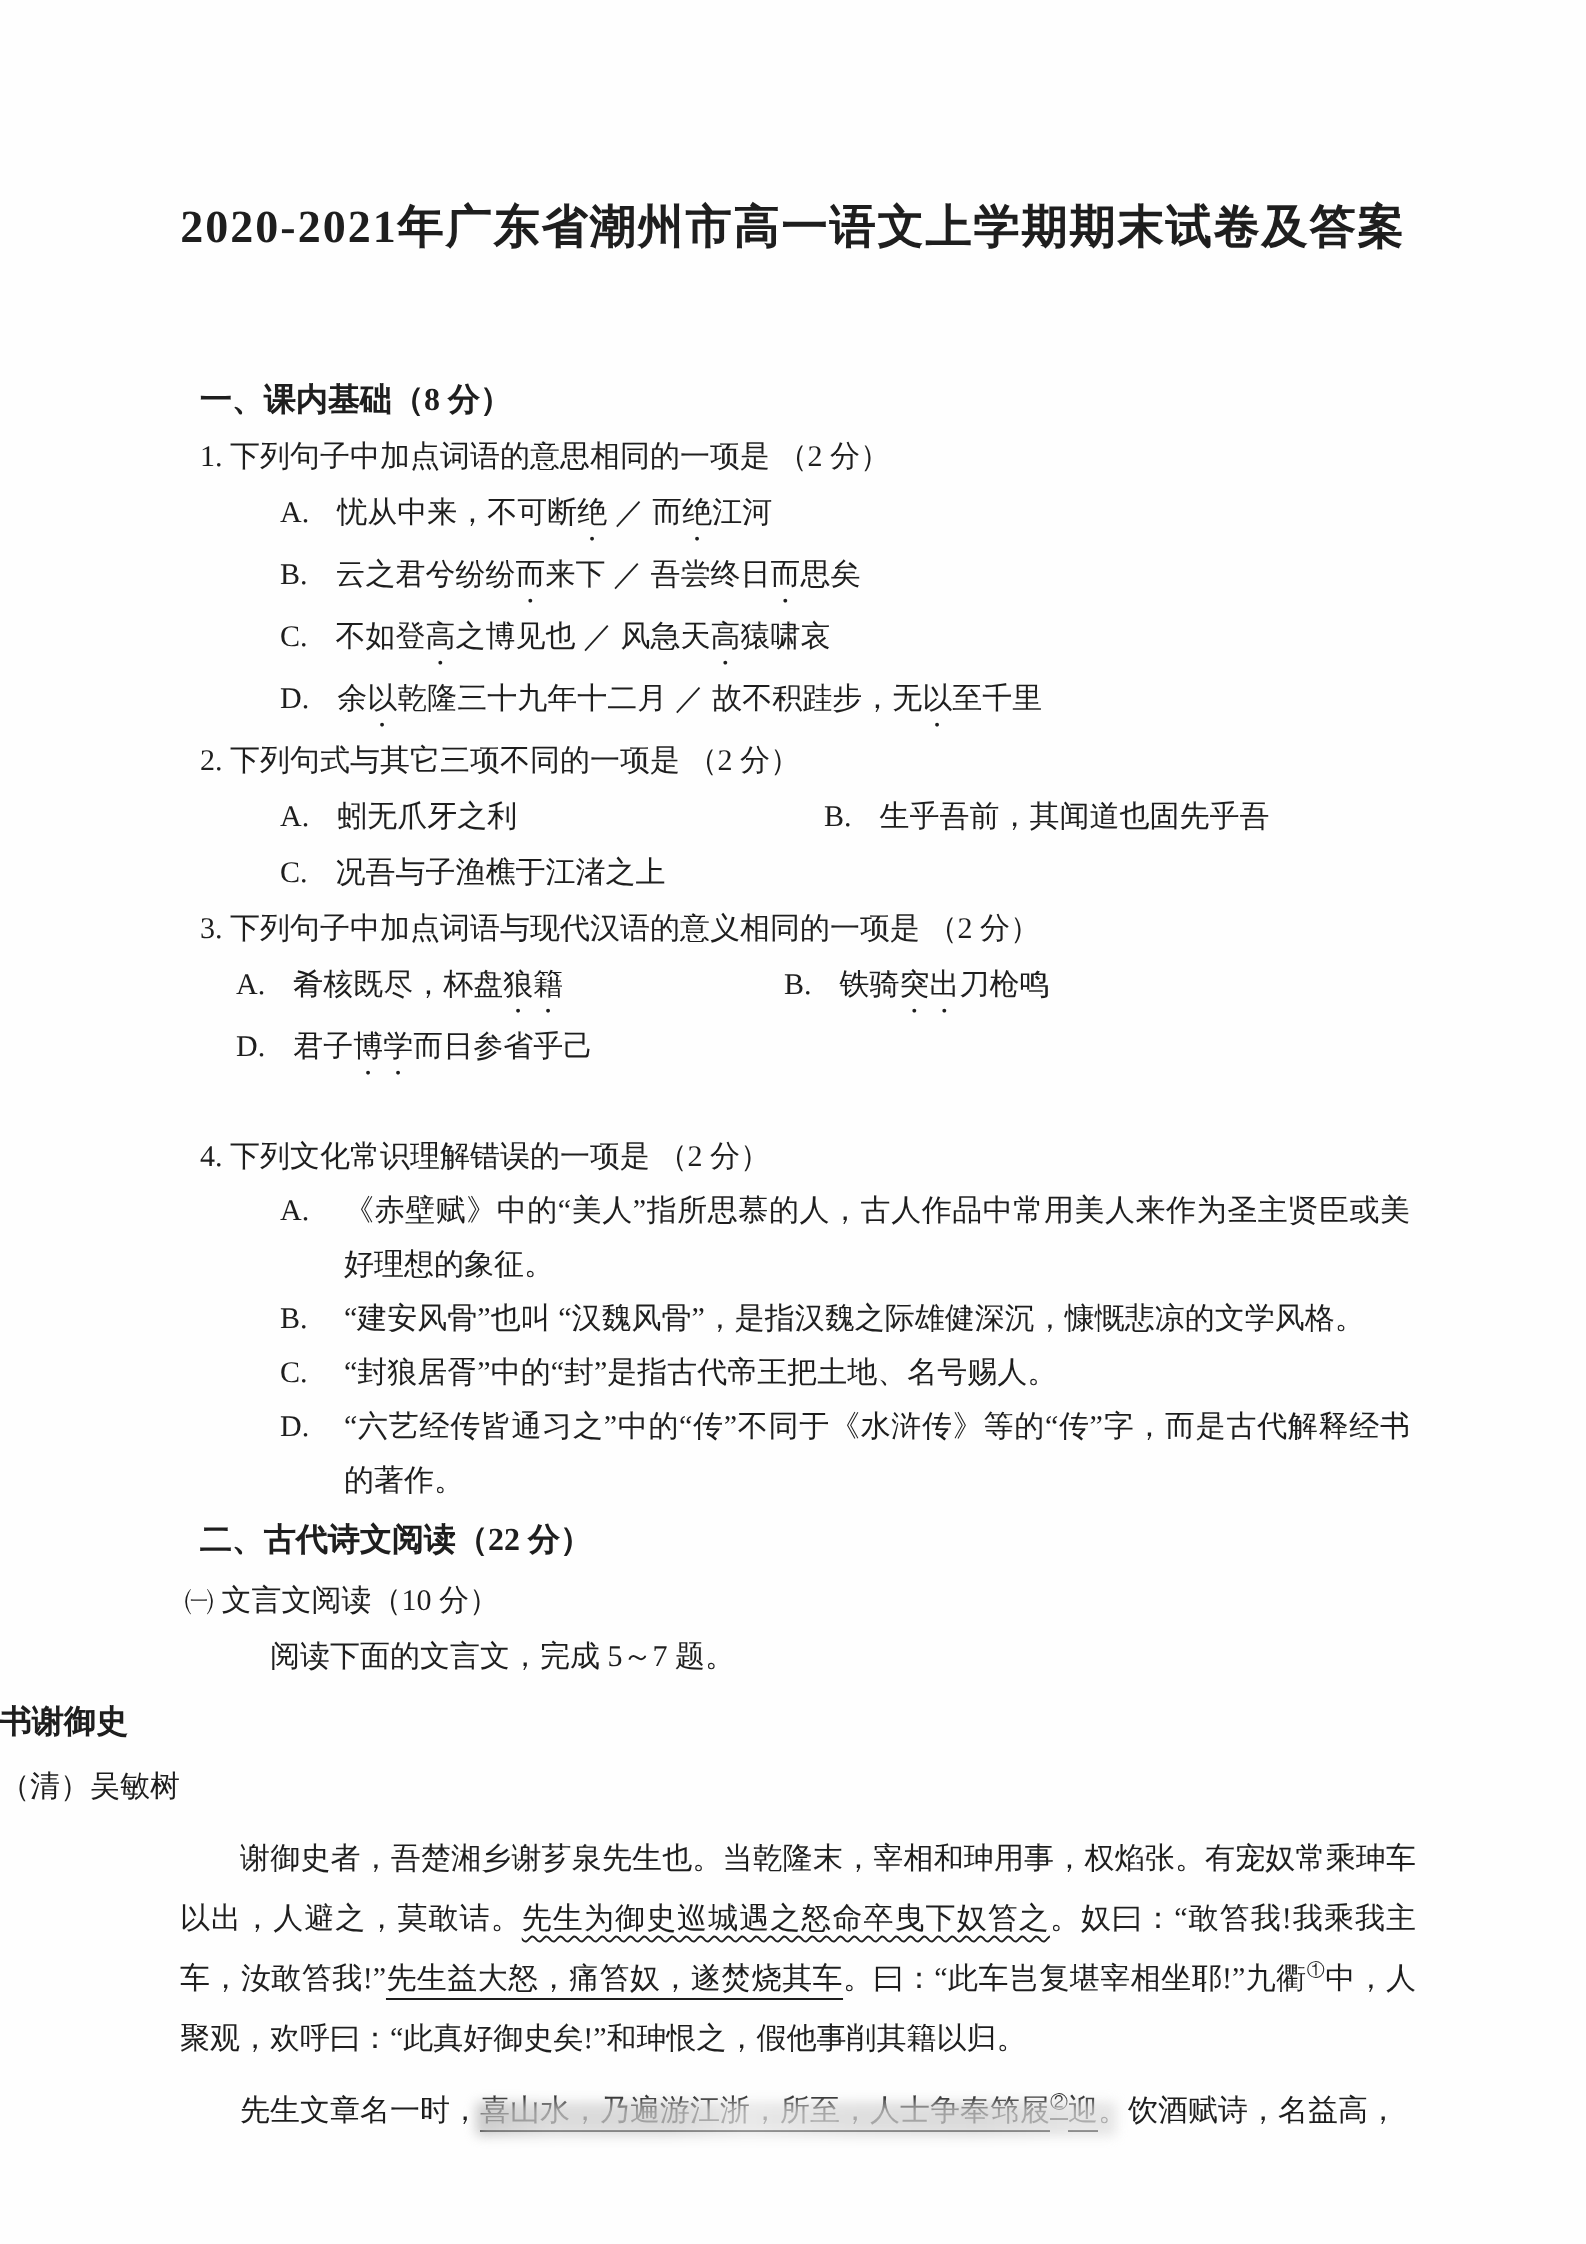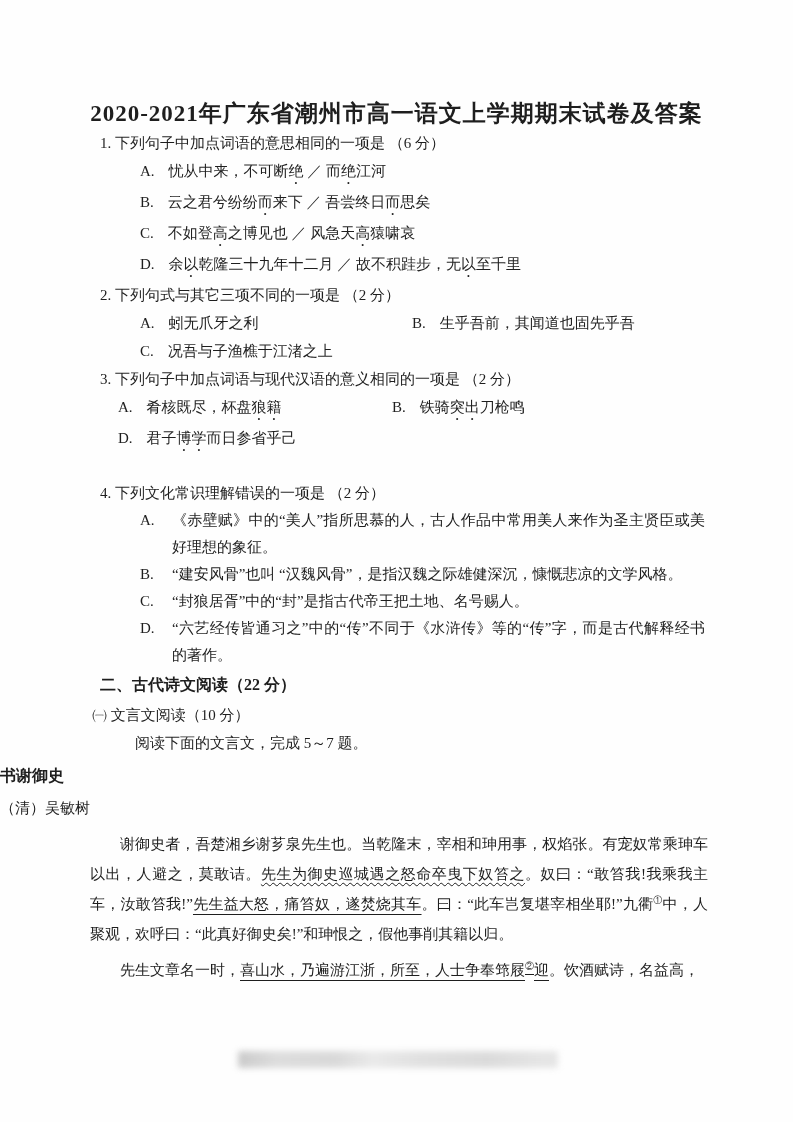--- a/index.html
+++ b/index.html
@@ -69,22 +69,23 @@
     border-radius:2px;
   }
 </style>
 </head>
 <body>
 
 <div class="page">
 
   <div class="title">2020-2021年广东省潮州市高一语文上学期期末试卷及答案</div>
 
+  <div class="sec-heading">一、课内基础（8 分）</div>
 
-  <div class="stem">1.  下列句子中加点词语的意思相同的一项是  （6 分）</div>
+  <div class="stem">1.  下列句子中加点词语的意思相同的一项是  （2 分）</div>
   <div class="opt-line"><span class="opt-label">A.</span><span class="opt-text"><span>忧从中来，不可断</span><span class="em-dot">绝</span><span> ／ 而</span><span class="em-dot">绝</span><span>江河</span></span></div>
   <div class="opt-line"><span class="opt-label">B.</span><span class="opt-text"><span>云之君兮纷纷</span><span class="em-dot">而</span><span>来下 ／ 吾尝终日</span><span class="em-dot">而</span><span>思矣</span></span></div>
   <div class="opt-line"><span class="opt-label">C.</span><span class="opt-text"><span>不如登</span><span class="em-dot">高</span><span>之博见也 ／ 风急天</span><span class="em-dot">高</span><span>猿啸哀</span></span></div>
   <div class="opt-line"><span class="opt-label">D.</span><span class="opt-text"><span>余</span><span class="em-dot">以</span><span>乾隆三十九年十二月 ／ 故不积跬步，无</span><span class="em-dot">以</span><span>至千里</span></span></div>
 
   <div class="stem">2.  下列句式与其它三项不同的一项是 （2 分）</div>
   <div class="opt-grid g2">
     <div><span class="opt-label">A.</span><span class="opt-text"><span>蚓无爪牙之利</span></span></div>
     <div><span class="opt-label">B.</span><span class="opt-text"><span>生乎吾前，其闻道也固先乎吾</span></span></div>
     <div><span class="opt-label">C.</span><span class="opt-text"><span>况吾与子渔樵于江渚之上</span></span></div>

